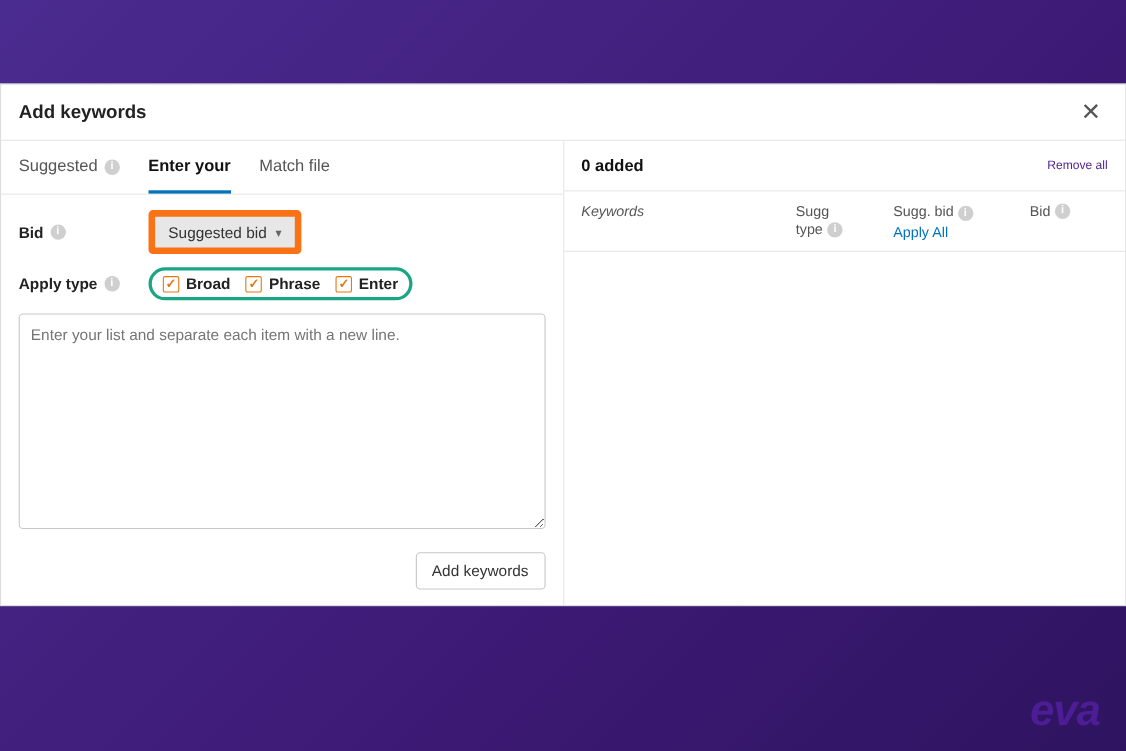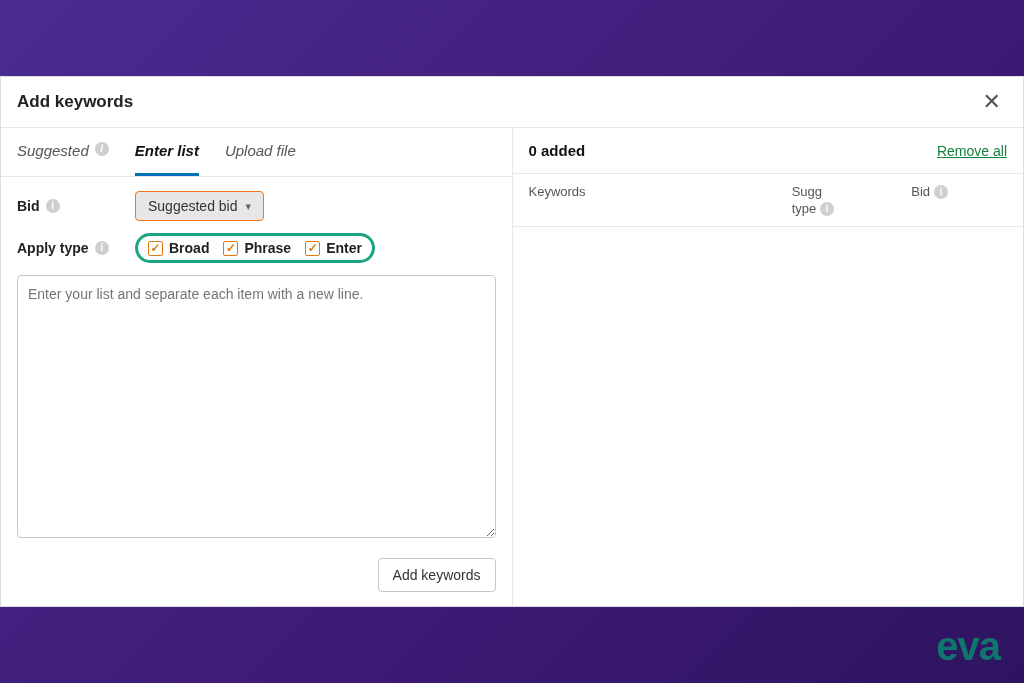--- a/index.html
+++ b/index.html
@@ -20,82 +20,83 @@
   .modal-title { font-size: 17px; font-weight: 700; color: #222; }
   .close-x { font-size: 22px; font-weight: 300; color: #555; cursor: pointer; line-height: 1; padding: 2px 6px; }
 
   
   .modal-body { display: flex; min-height: 420px; }
 
   
   .pane-left { flex: 1; border-right: 1px solid #e7e7e7; display: flex; flex-direction: column; }
 
   .tabs { display: flex; align-items: center; gap: 26px; padding: 0 16px; border-bottom: 1px solid #e7e7e7; }
-  .tab { padding: 14px 0; font-size: 15px; color: #555; cursor: pointer; display: flex; align-items: flex-start; gap: 6px; border-bottom: 3px solid transparent; font-style: italic; }
+  .tab { padding: 14px 0; font-size: 15px; color: #555; cursor: pointer; display: flex; align-items: flex-end; gap: 6px; border-bottom: 3px solid transparent; }
   .tab.active { color: #111; font-weight: 700; border-bottom-color: #0073bb; }
 
   .form-area { padding: 14px 16px; }
   .row { display: flex; align-items: center; margin-bottom: 12px; }
   .label { width: 118px; font-size: 14px; font-weight: 700; color: #222; display: flex; align-items: center; gap: 6px; }
 
   .info-icon {
     display: inline-block; width: 14px; height: 14px; border-radius: 50%;
     background: #cfcfcf; color: #fff; font-size: 10px; font-weight: 700;
     text-align: center; line-height: 14px;
   }
 
   .dropdown-btn {
-    background: #e7e7e7; border: 1px solid #f97316; border-radius: 4px;
+    background: #e7e7e7; border: 6px solid #f97316; border-radius: 4px;
     padding: 6px 12px; font-size: 14px; color: #333; cursor: pointer;
     display: inline-flex; align-items: center; gap: 8px;
   }
   .chev { font-size: 11px; color: #666; }
 
   .match-pill {
     display: inline-flex; align-items: center; gap: 14px;
     border: 3px solid #1aa685; border-radius: 22px; padding: 4px 10px;
   }
   .chk { display: inline-flex; align-items: center; gap: 6px; font-size: 14px; font-weight: 700; color: #222; cursor: pointer; }
   .chkbox {
     width: 15px; height: 15px; border: 1.5px solid #e47911; border-radius: 2px;
     display: inline-flex; align-items: center; justify-content: center;
     color: #e47911; font-size: 12px; font-weight: 900; line-height: 1;
   }
 
   .keyword-textarea {
-    width: 100%; height: 263px; resize: both;
+    width: 100%; height: 196px; resize: both;
     border: 1px solid #c7c7c7; border-radius: 4px; padding: 10px;
     font-size: 14px; color: #8b5cf6; font-family: inherit;
   }
 
   .add-btn-row { display: flex; justify-content: flex-end; margin-top: 16px; }
   .add-btn {
     background: #fff; border: 1px solid #c7c7c7; border-radius: 4px;
     padding: 8px 14px; font-size: 14px; color: #333; cursor: pointer;
   }
 
   
   .pane-right { flex: 1; display: flex; flex-direction: column; }
   .right-header { display: flex; align-items: center; justify-content: space-between; padding: 14px 16px; border-bottom: 1px solid #e7e7e7; }
   .added-count { font-size: 15px; font-weight: 700; }
-  .remove-all { color: #15803d; font-size: 14px; cursor: pointer; text-decoration: underline; }
+  .remove-all { color: #4c1d95; font-size: 11px; cursor: pointer; }
 
   .right-table-head { display: flex; align-items: flex-start; padding: 10px 16px; border-bottom: 1px solid #e7e7e7; font-size: 13px; color: #555; }
   .th { display: flex; align-items: center; gap: 4px; }
-  .th-keywords { flex: 2.2; }
+  .th-keywords { flex: 2.2; font-style: italic; }
   .th-match { flex: 1; flex-direction: column; align-items: flex-start; gap: 2px; }
   .th-match .th-sub { display: flex; align-items: center; gap: 4px; }
   .th-sugg { flex: 1.4; flex-direction: column; align-items: flex-start; gap: 2px; }
   .th-bid { flex: 0.8; }
   .apply-all { color: #0073bb; cursor: pointer; font-size: 13px; }
 
   
   .eva {
     position: absolute; right: 24px; bottom: 14px;
-    color: #0f766e; font-size: 40px; font-weight: 700; letter-spacing: -1px;
+    color: #4c1d95; font-size: 40px; font-weight: 700; letter-spacing: -1px;
+    font-style: italic;
   }
 </style>
 </head>
 <body>
 
 <div class="modal">
 
   <div class="modal-header">
     <div class="modal-title">Add keywords</div>
     <div class="close-x">✕</div>
@@ -104,24 +105,24 @@
   <div class="modal-body">
 
     <div class="pane-left">
 
       <div class="tabs">
         <div class="tab">
           <span>Suggested</span>
           <span class="info-icon">i</span>
         </div>
         <div class="tab active">
-          <span>Enter list</span>
+          <span>Enter your</span>
         </div>
         <div class="tab">
-          <span>Upload file</span>
+          <span>Match file</span>
         </div>
       </div>
 
       <div class="form-area">
 
         <div class="row">
           <div class="label">
             <span>Bid</span>
             <span class="info-icon">i</span>
           </div>
@@ -172,20 +173,27 @@
         </div>
         <div class="th th-match">
           <div class="th-sub">
             <span>Sugg</span>
           </div>
           <div class="th-sub">
             <span>type</span>
             <span class="info-icon">i</span>
           </div>
         </div>
+        <div class="th th-sugg">
+          <div class="th-sub">
+            <span>Sugg. bid</span>
+            <span class="info-icon">i</span>
+          </div>
+          <span class="apply-all">Apply All</span>
+        </div>
         <div class="th th-bid">
           <span>Bid</span>
           <span class="info-icon">i</span>
         </div>
       </div>
     </div>
 
   </div>
 </div>
 

